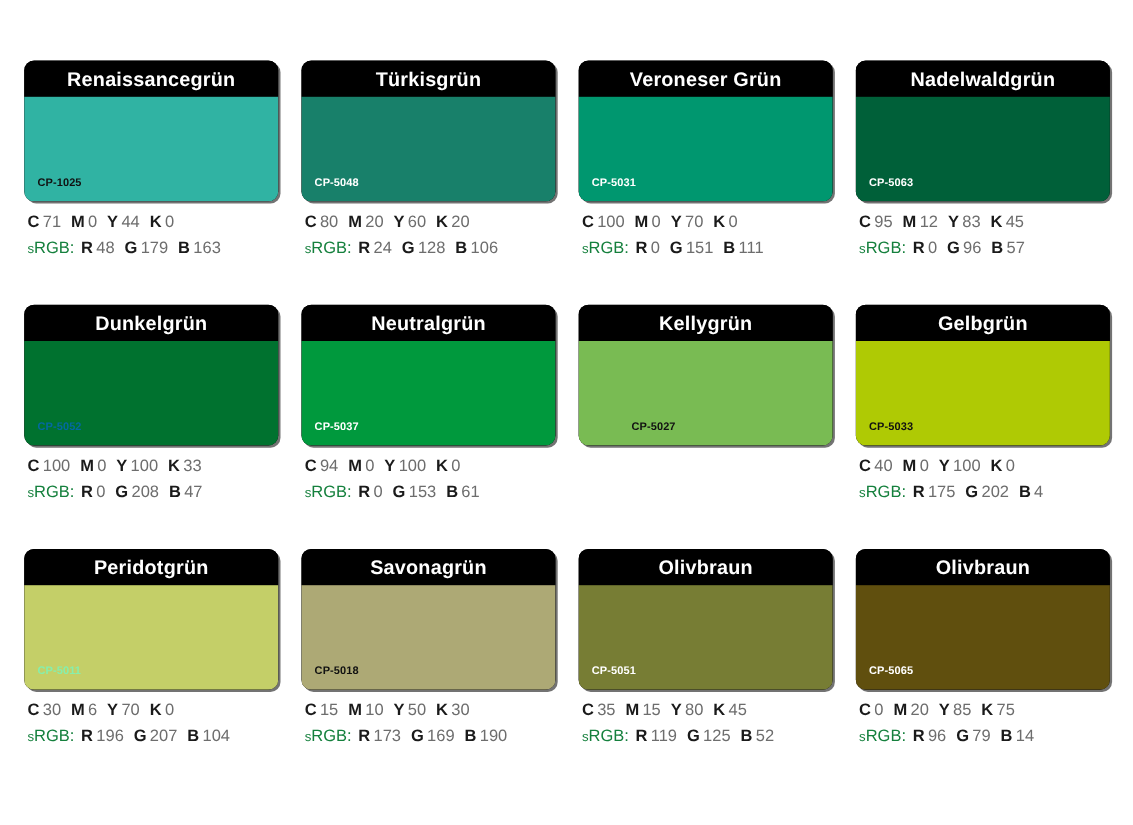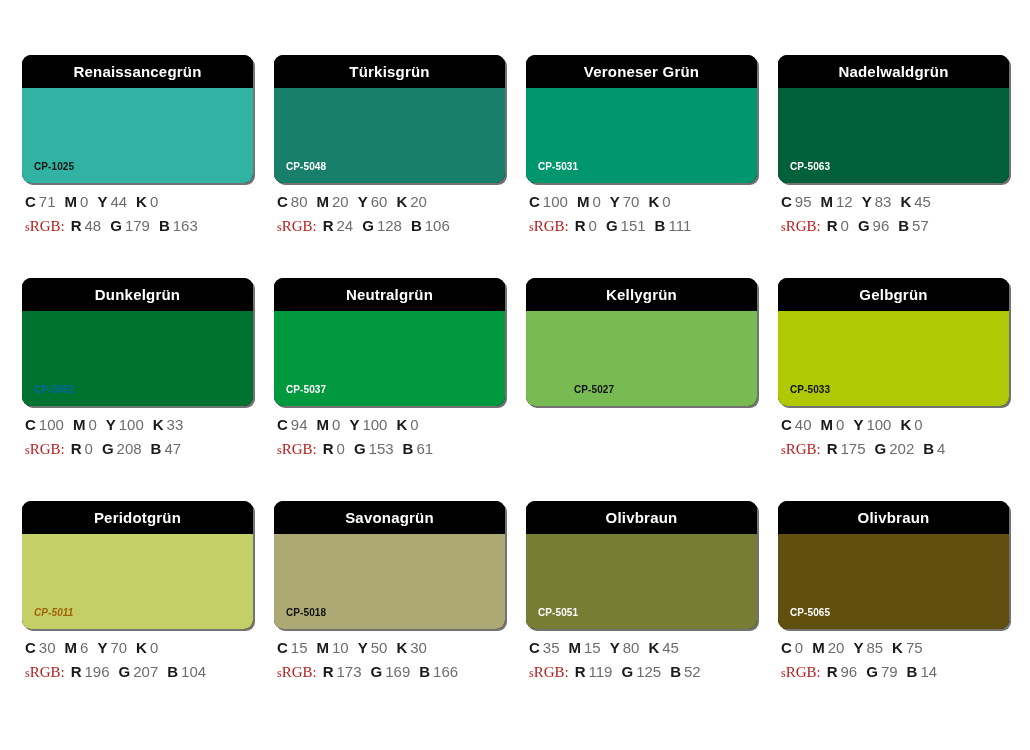--- a/index.html
+++ b/index.html
@@ -47,21 +47,21 @@
     top: 0;
     width: 231px;
     height: 33px;
     background: #000000;
     display: flex;
     align-items: center;
     justify-content: center;
   }
   .chip-name {
     color: #ffffff;
-    font-size: 15px;
+    font-size: 18px;
     font-weight: bold;
     letter-spacing: 0.2px;
     line-height: 1;
     white-space: nowrap;
   }
   .chip-color {
     position: absolute;
     left: 0;
     top: 33px;
     width: 231px;
@@ -92,23 +92,22 @@
     color: #1a1a1a;
   }
   .num {
     font-weight: normal;
     color: #6d6d6d;
     margin-left: 3px;
   }
   .gap { display: inline-block; width: 9px; }
   .srgb-label {
     font-weight: normal;
-    color: #b91c1c;
+    color: #15803d;
     margin-right: 6px;
-    font-family: Liberation Serif, serif;
   }
   .srgb-label .s-small {
     font-size: 12px;
   }
 </style>
 </head>
 <body>
 
 <div id="sheet">
   <div id="grid">
@@ -213,38 +212,38 @@
           <div class="val-line"><span class="ch">C</span><span class="num">40</span><span class="gap"></span><span class="ch">M</span><span class="num">0</span><span class="gap"></span><span class="ch">Y</span><span class="num">100</span><span class="gap"></span><span class="ch">K</span><span class="num">0</span></div>
           <div class="val-line"><span class="srgb-label"><span class="s-small">s</span><span>RGB:</span></span><span class="ch">R</span><span class="num">175</span><span class="gap"></span><span class="ch">G</span><span class="num">202</span><span class="gap"></span><span class="ch">B</span><span class="num">4</span></div>
         </div>
       </div>
       <div class="swatch-card">
         <div class="chip">
           <div class="chip-header">
             <span class="chip-name">Peridotgrün</span>
           </div>
           <div class="chip-color" style="background: rgb(196, 207, 104);"></div>
-          <span class="chip-code" style="color: #a16207; font-style: italic;">CP-5011</span>
+          <span class="chip-code" style="color: #86efac;">CP-5011</span>
         </div>
         <div class="values">
           <div class="val-line"><span class="ch">C</span><span class="num">30</span><span class="gap"></span><span class="ch">M</span><span class="num">6</span><span class="gap"></span><span class="ch">Y</span><span class="num">70</span><span class="gap"></span><span class="ch">K</span><span class="num">0</span></div>
           <div class="val-line"><span class="srgb-label"><span class="s-small">s</span><span>RGB:</span></span><span class="ch">R</span><span class="num">196</span><span class="gap"></span><span class="ch">G</span><span class="num">207</span><span class="gap"></span><span class="ch">B</span><span class="num">104</span></div>
         </div>
       </div>
       <div class="swatch-card">
         <div class="chip">
           <div class="chip-header">
             <span class="chip-name">Savonagrün</span>
           </div>
           <div class="chip-color" style="background: rgb(173, 169, 117);"></div>
           <span class="chip-code" style="color: rgb(17, 17, 17);">CP-5018</span>
         </div>
         <div class="values">
           <div class="val-line"><span class="ch">C</span><span class="num">15</span><span class="gap"></span><span class="ch">M</span><span class="num">10</span><span class="gap"></span><span class="ch">Y</span><span class="num">50</span><span class="gap"></span><span class="ch">K</span><span class="num">30</span></div>
-          <div class="val-line"><span class="srgb-label"><span class="s-small">s</span><span>RGB:</span></span><span class="ch">R</span><span class="num">173</span><span class="gap"></span><span class="ch">G</span><span class="num">169</span><span class="gap"></span><span class="ch">B</span><span class="num">166</span></div>
+          <div class="val-line"><span class="srgb-label"><span class="s-small">s</span><span>RGB:</span></span><span class="ch">R</span><span class="num">173</span><span class="gap"></span><span class="ch">G</span><span class="num">169</span><span class="gap"></span><span class="ch">B</span><span class="num">190</span></div>
         </div>
       </div>
       <div class="swatch-card">
         <div class="chip">
           <div class="chip-header">
             <span class="chip-name">Olivbraun</span>
           </div>
           <div class="chip-color" style="background: rgb(119, 125, 52);"></div>
           <span class="chip-code" style="color: rgb(255, 255, 255);">CP-5051</span>
         </div>

